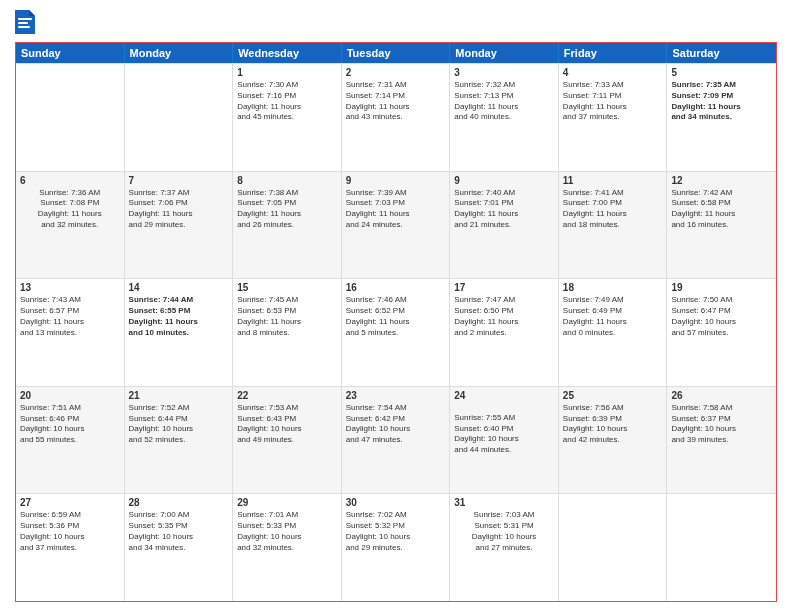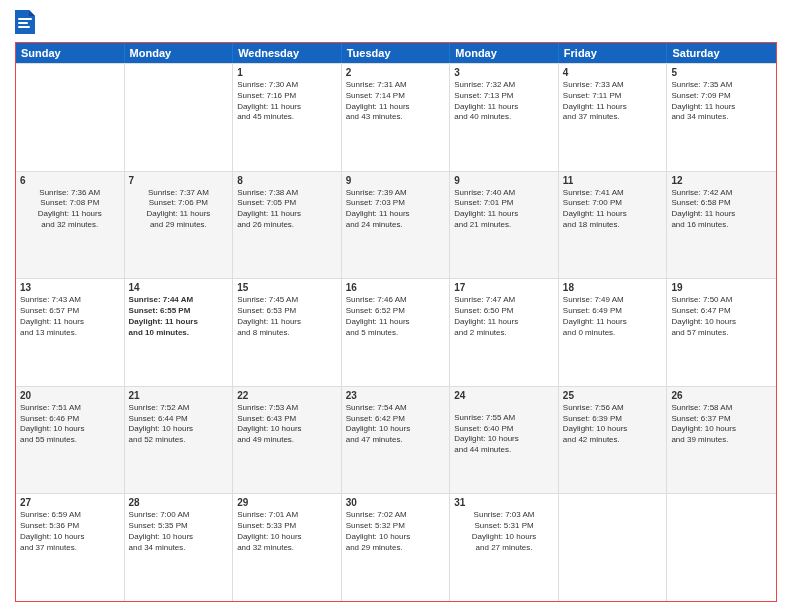--- a/index.html
+++ b/index.html
@@ -167,37 +167,37 @@
           </div>
           <div class="cal-cell">
             <span class="day-num">4</span>
             <div class="cell-text" style="white-space: pre-line;">Sunrise: 7:33 AM
 Sunset: 7:11 PM
 Daylight: 11 hours
 and 37 minutes.</div>
           </div>
           <div class="cal-cell">
             <span class="day-num">5</span>
-            <div class="cell-text" style="white-space: pre-line;">Sunrise: 7:35 AM
+            <div class="cell-text" style="white-space: pre-line; font-weight: bold;">Sunrise: 7:35 AM
 Sunset: 7:09 PM
 Daylight: 11 hours
 and 34 minutes.</div>
           </div>
         </div>
         <div class="cal-row">
           <div class="cal-cell shaded">
             <span class="day-num">6</span>
             <div class="cell-text" style="white-space: pre-line; text-align: center;">Sunrise: 7:36 AM
 Sunset: 7:08 PM
 Daylight: 11 hours
 and 32 minutes.</div>
           </div>
           <div class="cal-cell shaded">
             <span class="day-num">7</span>
-            <div class="cell-text" style="white-space: pre-line; text-align: center;">Sunrise: 7:37 AM
+            <div class="cell-text" style="white-space: pre-line;">Sunrise: 7:37 AM
 Sunset: 7:06 PM
 Daylight: 11 hours
 and 29 minutes.</div>
           </div>
           <div class="cal-cell shaded">
             <span class="day-num">8</span>
             <div class="cell-text" style="white-space: pre-line;">Sunrise: 7:38 AM
 Sunset: 7:05 PM
 Daylight: 11 hours
 and 26 minutes.</div>

